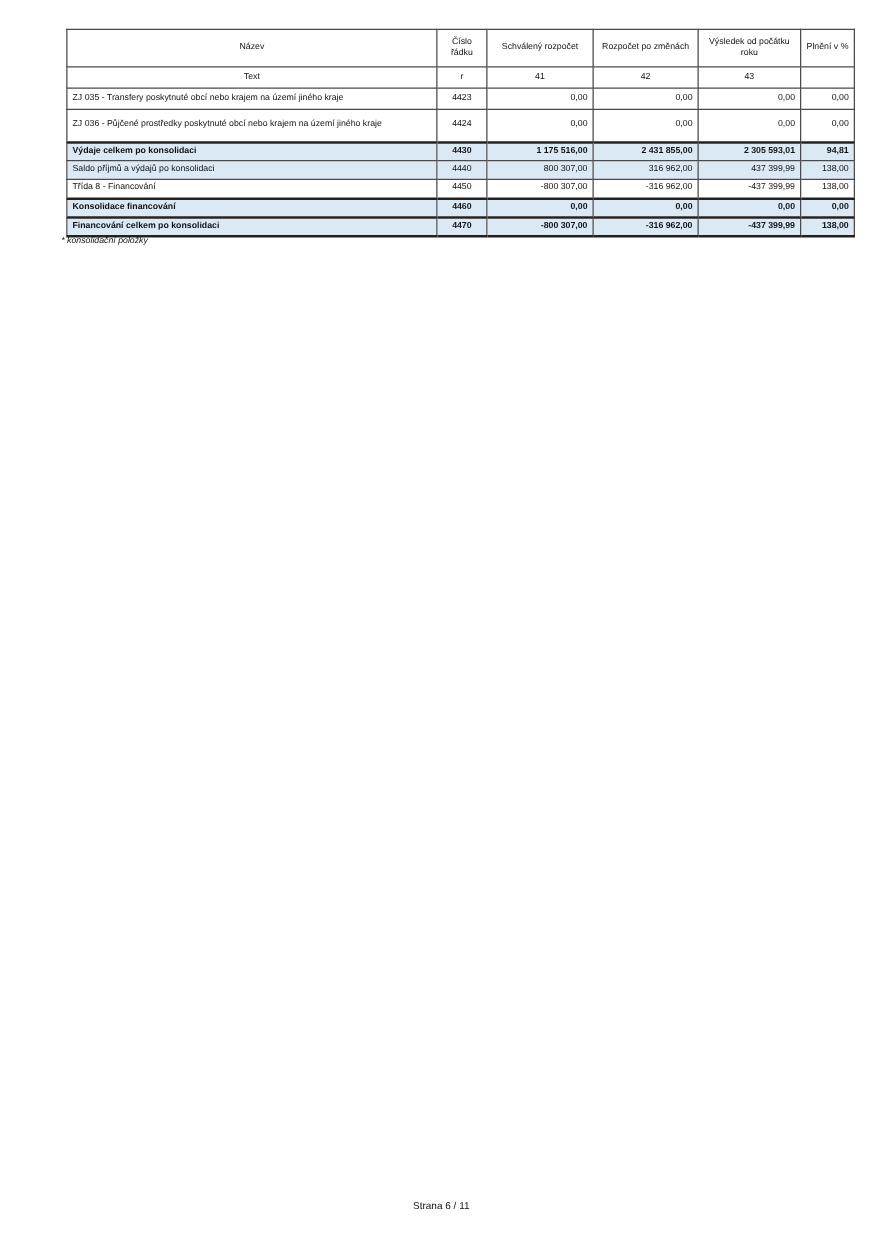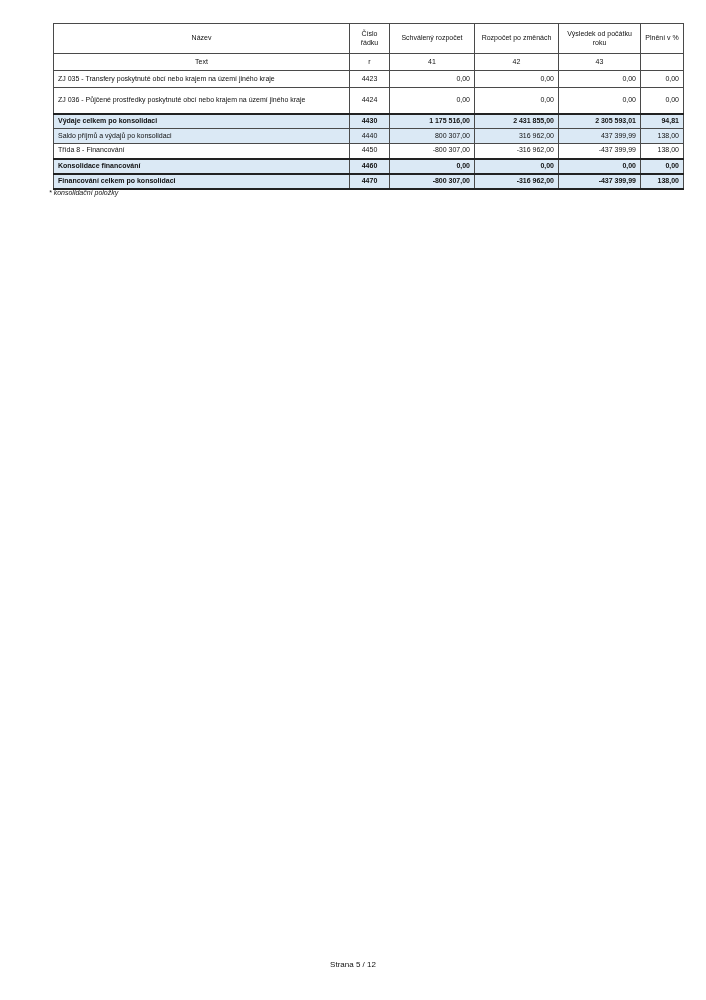--- a/index.html
+++ b/index.html
@@ -157,15 +157,15 @@
         <td class="num-cell">-800 307,00</td>
         <td class="num-cell">-316 962,00</td>
         <td class="num-cell">-437 399,99</td>
         <td class="num-cell">138,00</td>
       </tr>
     </tbody>
   </table>
 
   <div class="footnote">* konsolidační položky</div>
 
-  <div class="page-footer">Strana 5 / 12</div>
+  <div class="page-footer">Strana 6 / 11</div>
 
 </div>
 
 </body></html>

